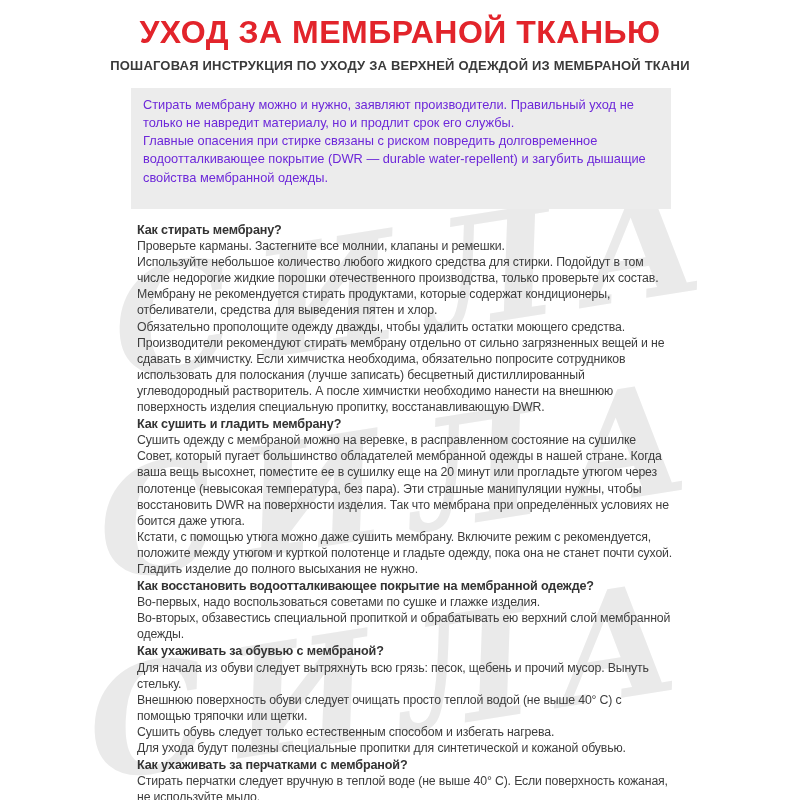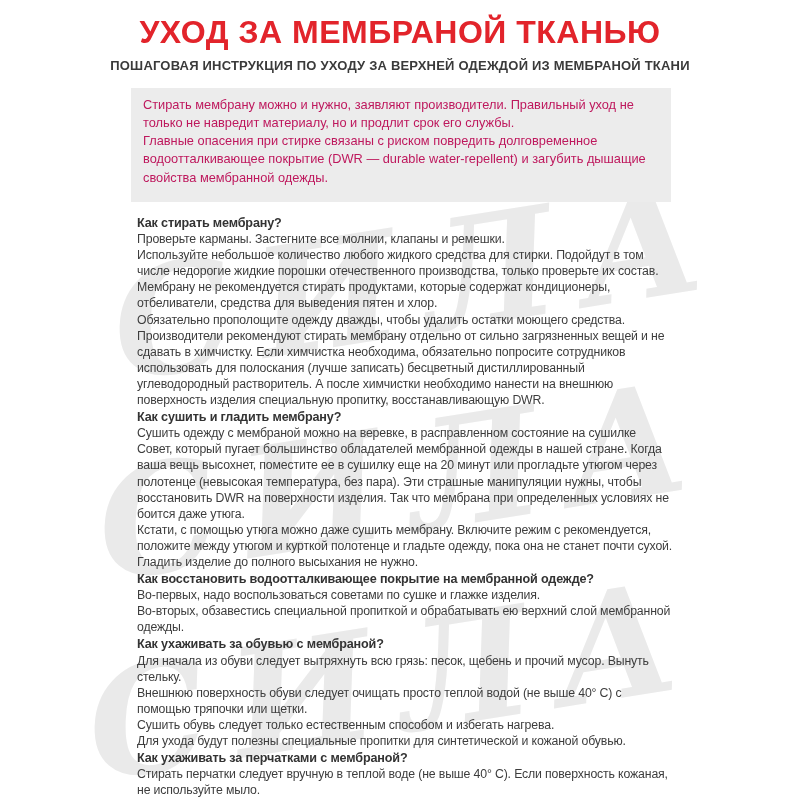--- a/index.html
+++ b/index.html
@@ -49,22 +49,22 @@
     color:#3a3a3a;
     font-size:13px;
     font-weight:700;
     letter-spacing:0.2px;
     line-height:1.15;
   }
 
   .intro-box {
     margin:14px 129px 0 131px;
     background:#ececec;
-    padding:8px 12px 15px;
-    color:#be185d;
+    padding:8px 12px 22px;
+    color:#6d28d9;
     font-size:12.8px;
     line-height:18.3px;
   }
   .intro-box p { margin:0; }
 
   .content {
     margin:13px 123px 0 137px;
     color:#3d3d3d;
     font-size:12.3px;
     line-height:16.1px;

